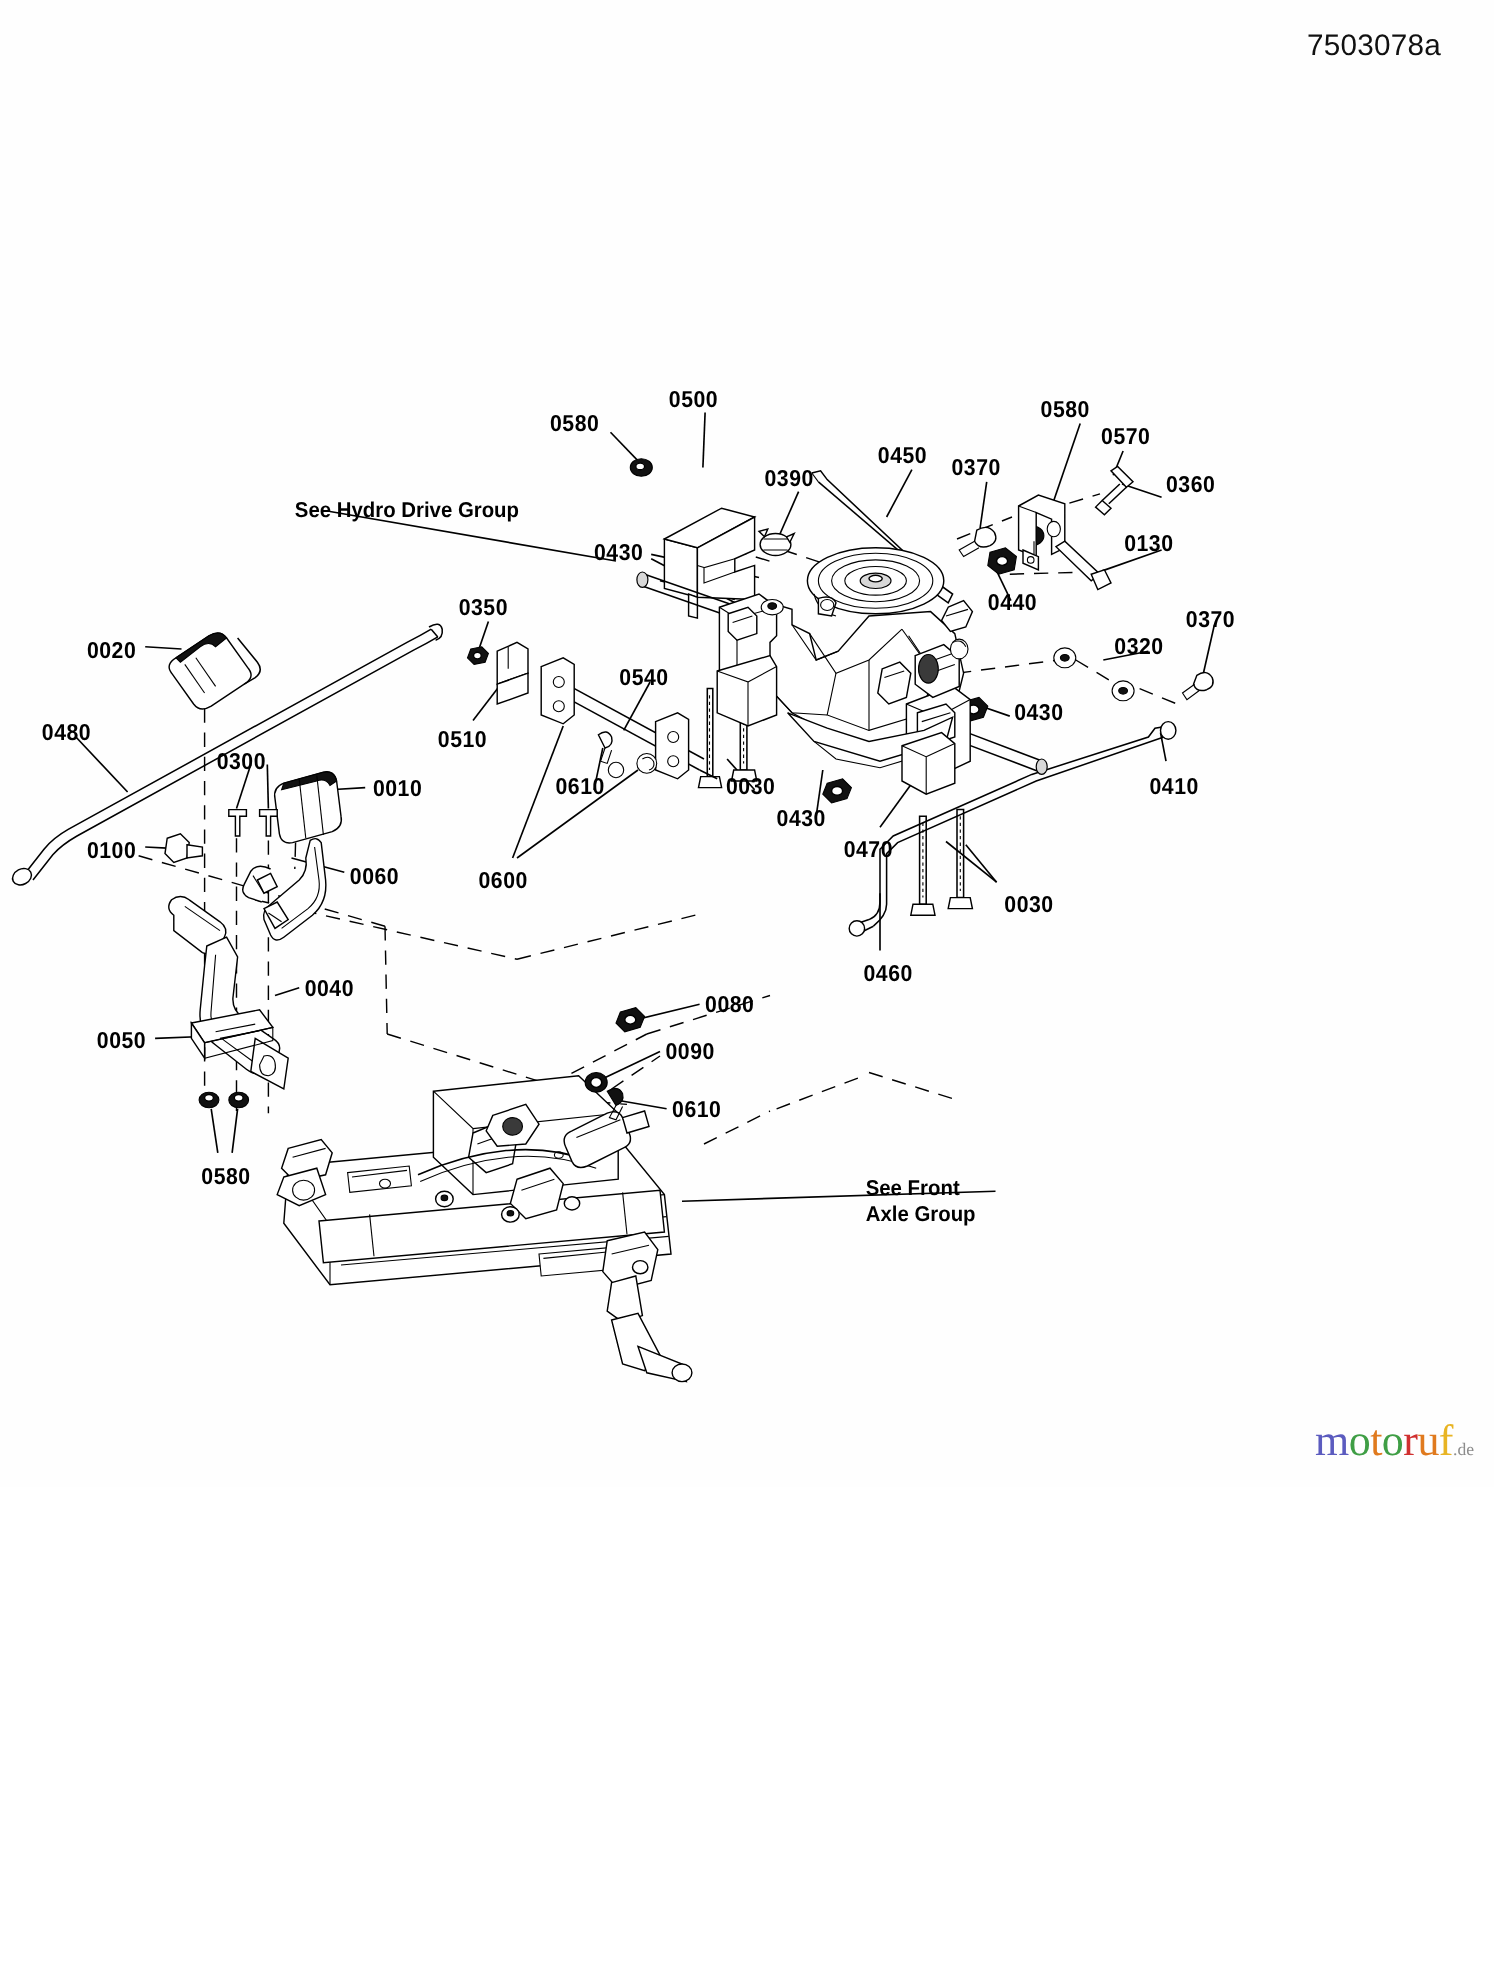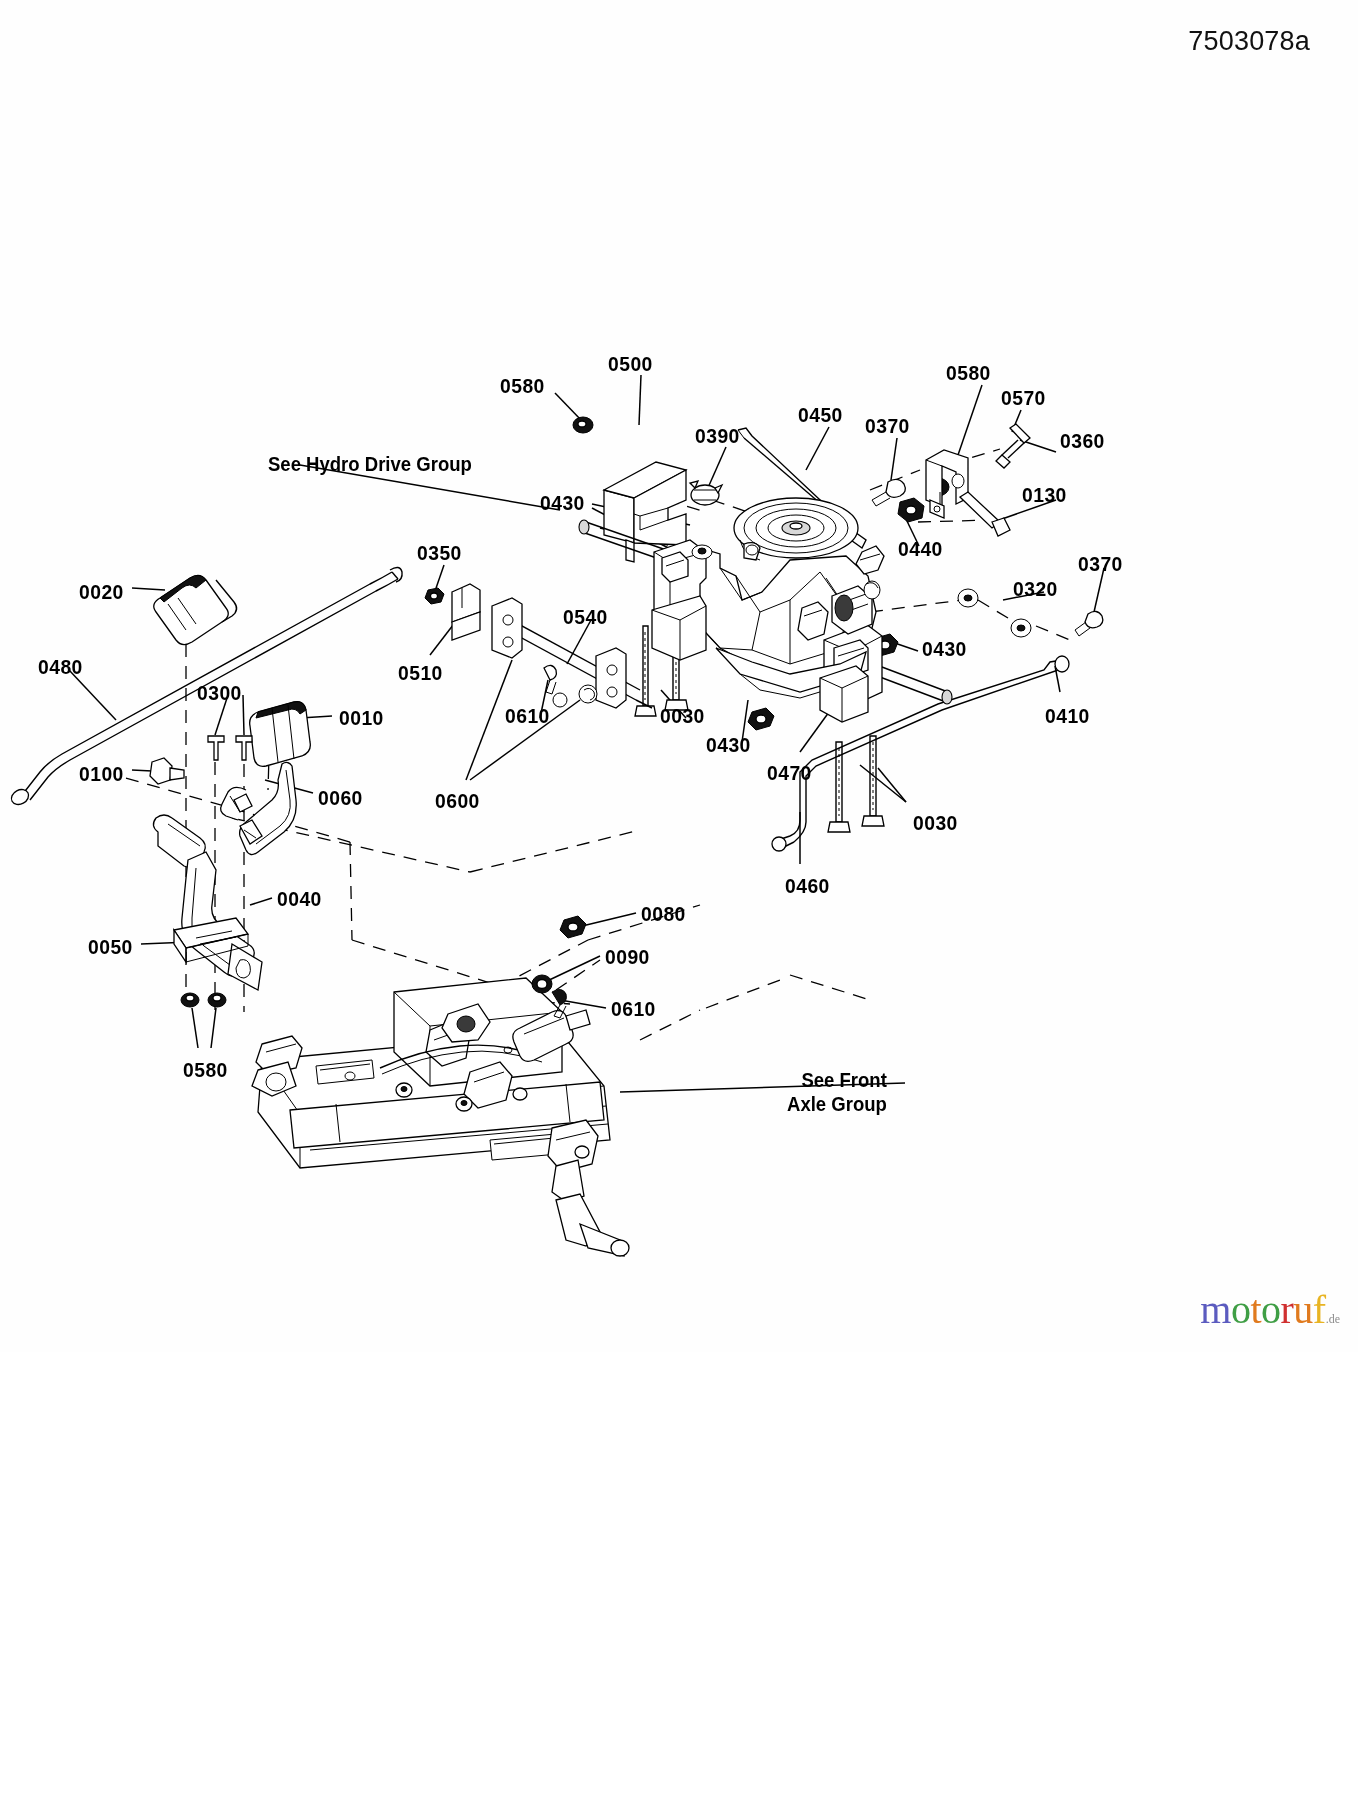--- a/index.html
+++ b/index.html
@@ -8,21 +8,20 @@
     padding: 0;
     background: #ffffff;
   }
   #page {
     position: relative;
     width: 1358px;
     height: 1352px;
     background: #fefefe;
     overflow: hidden;
     font-family: "Liberation Sans", "DejaVu Sans", sans-serif;
-    text-align: right;
   }
   
   #doc-number {
     position: absolute;
     right: 48px;
     top: 26px;
     font-size: 27px;
     color: #111111;
     letter-spacing: 0.2px;
     font-family: "Liberation Sans", "DejaVu Sans", sans-serif;
@@ -79,21 +78,21 @@
     right: 18px;
     bottom: 22px;
     font-family: "Liberation Serif", "DejaVu Serif", serif;
     font-size: 40px;
     line-height: 1;
     letter-spacing: -0.5px;
     user-select: none;
   }
   #watermark .wm-l { display: inline-block; }
   #watermark .wm-tld {
-    font-size: 12px;
+    font-size: 16px;
     color: #8c8c8c;
     letter-spacing: 0;
   }
 </style>
 </head>
 <body>
 
 <div id="page">
 
   <div id="doc-number">7503078a</div>

